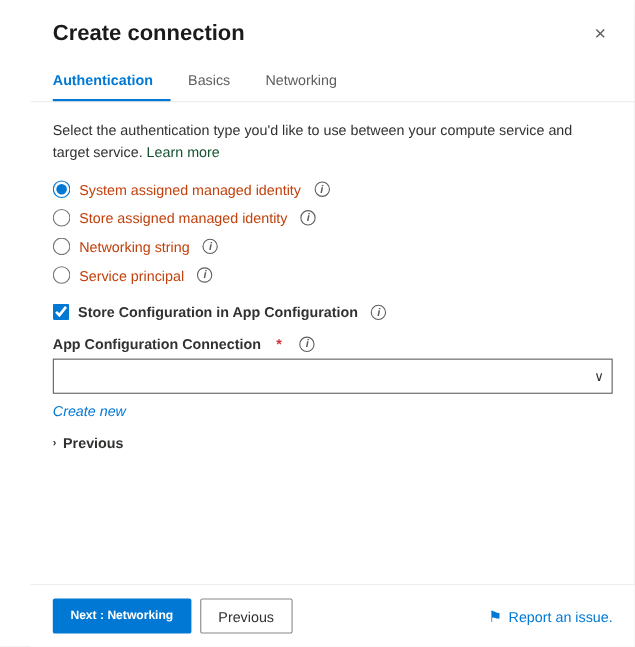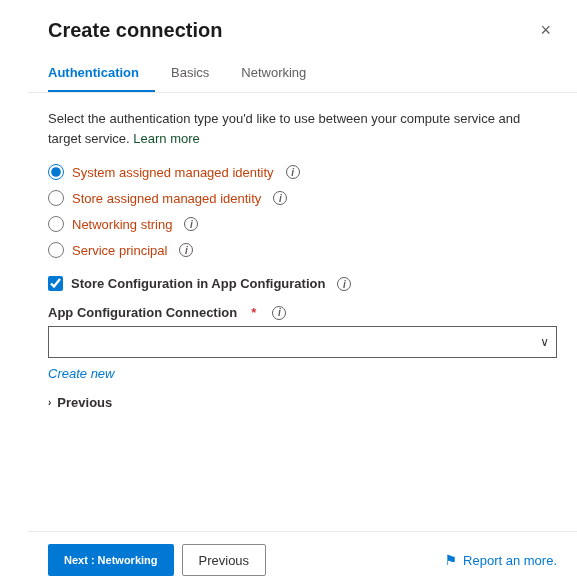--- a/index.html
+++ b/index.html
@@ -318,16 +318,16 @@
 
   <div class="divider"></div>
 
   <div class="footer">
     <div class="footer-left">
       <button class="btn-primary">Next : Networking</button>
       <button class="btn-secondary">Previous</button>
     </div>
     <a href="#" class="report-issue">
       <span class="report-icon">⚑</span>
-      <span>Report an more.</span>
+      <span>Report an issue.</span>
     </a>
   </div>
 </div>
 
 </body></html>

